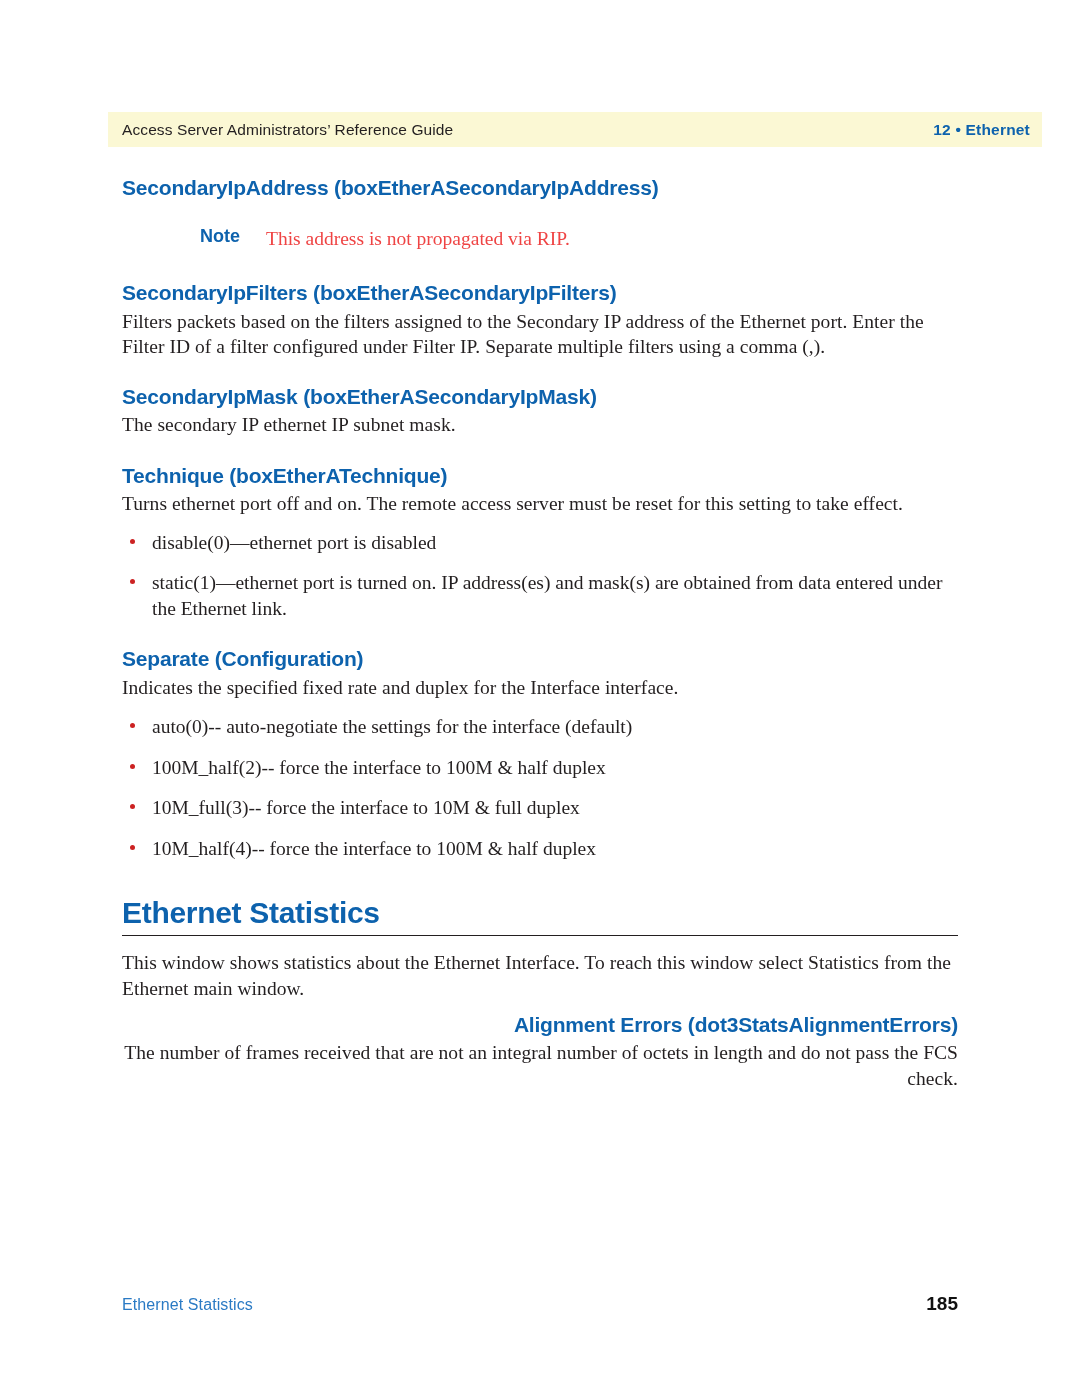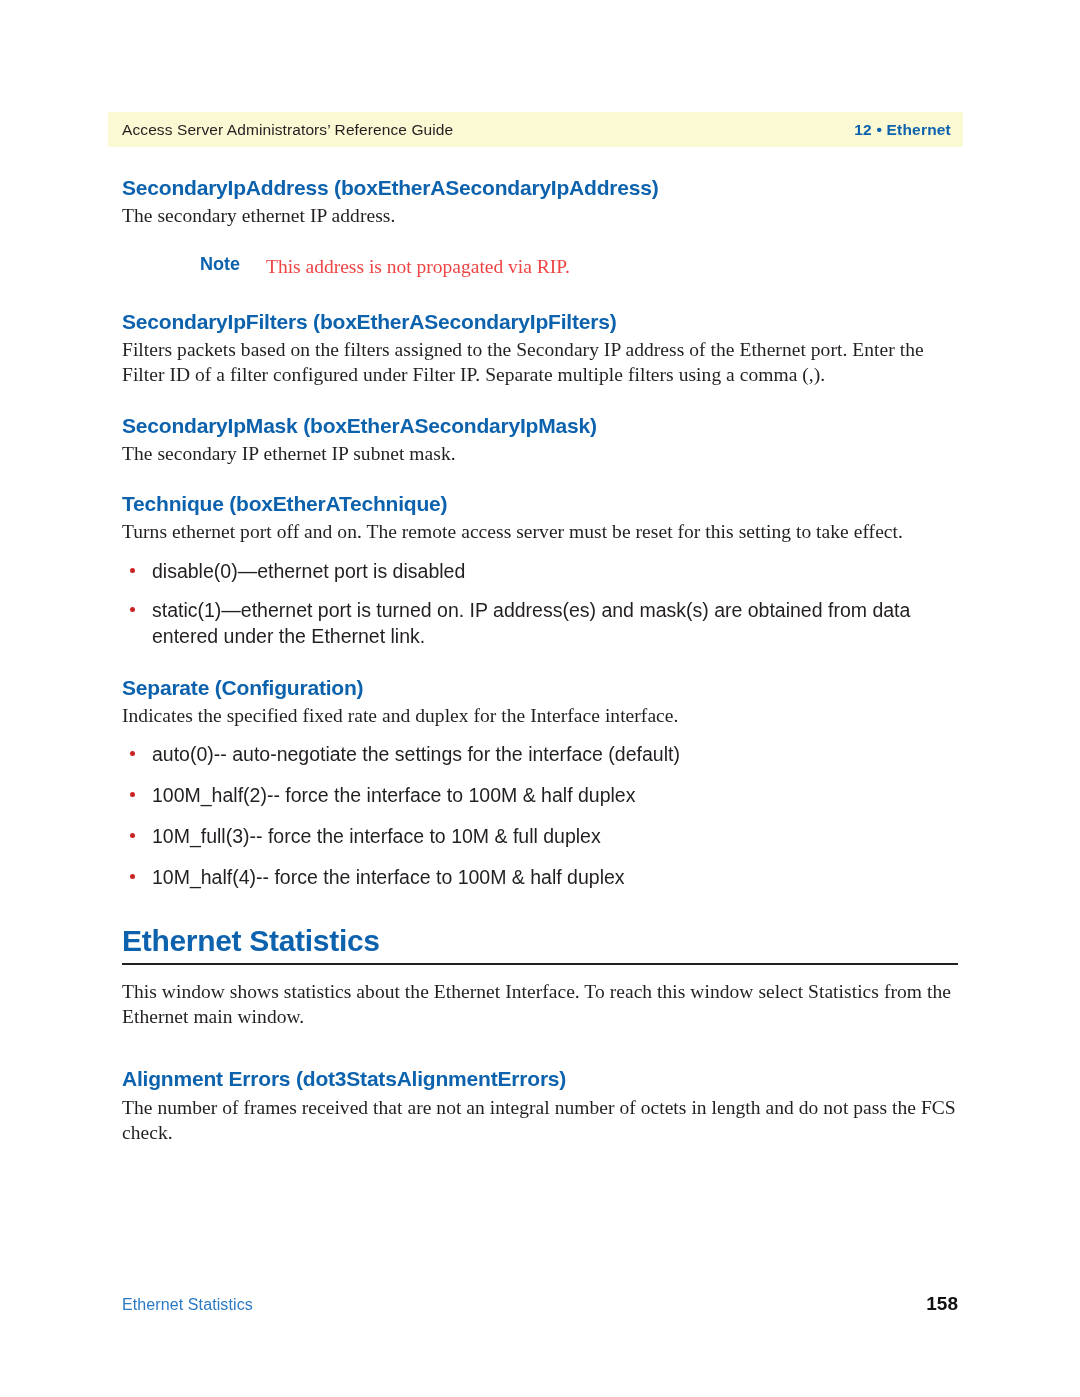--- a/index.html
+++ b/index.html
@@ -19,21 +19,21 @@
     position: absolute;
     inset: 0;
     background: #ffffff;
   }
 
   
   .header-band {
     position: absolute;
     left: 108px;
     top: 112px;
-    width: 855px;
+    width: 934px;
     height: 35px;
     background: #FBF8D4;
     display: flex;
     align-items: center;
     justify-content: space-between;
     box-sizing: border-box;
     padding: 0 12px 0 14px;
   }
   .header-left {
     font-family: "Liberation Sans", sans-serif;
@@ -109,21 +109,21 @@
   
   ul.bullets {
     list-style: none;
     margin: 14px 0 0 0;
     padding: 0;
   }
   ul.bullets li {
     position: relative;
     padding-left: 30px;
     margin-bottom: 14px;
-    font-family: Liberation Sans, sans-serif;
+    font-family: Liberation Serif, serif;
     font-size: 19.5px;
     color: #231f20;
     line-height: 1.32;
   }
   ul.bullets li:last-child {
     margin-bottom: 0;
   }
   ul.bullets li .dot {
     position: absolute;
     left: 8px;
@@ -187,21 +187,20 @@
 
   <div class="header-band">
     <span class="header-left">Access Server Administrators’ Reference Guide</span>
     <span class="header-right">12 • Ethernet</span>
   </div>
 
   <div class="content">
 
     <div class="block tight">
       <h3 class="sub-head">SecondaryIpAddress (boxEtherASecondaryIpAddress)</h3>
-      <p class="body">The secondary ethernet IP address.</p>
     </div>
 
     <div class="note-row">
       <span class="note-label">Note</span>
       <span class="note-text">This address is not propagated via RIP.</span>
     </div>
 
     <div class="block">
       <h3 class="sub-head">SecondaryIpFilters (boxEtherASecondaryIpFilters)</h3>
       <p class="body">Filters packets based on the filters assigned to the Secondary IP address of the Ethernet port. Enter the Filter ID of a filter configured under Filter IP. Separate multiple filters using a comma (,).</p>
@@ -249,25 +248,25 @@
         </li>
       </ul>
     </div>
 
     <div class="section">
       <h2 class="section-head">Ethernet Statistics</h2>
       <div class="section-rule"></div>
       <p class="body">This window shows statistics about the Ethernet Interface.  To reach this window select Statistics from the Ethernet main window.</p>
     </div>
 
-    <div class="block" style="margin-top:38px;">
+    <div class="block" style="margin-top:12px;text-align:right;">
       <h3 class="sub-head">Alignment Errors (dot3StatsAlignmentErrors)</h3>
       <p class="body">The number of frames received that are not an integral number of octets in length and do not pass the FCS check.</p>
     </div>
 
   </div>
 
   <div class="footer">
     <span class="footer-left">Ethernet Statistics</span>
-    <span class="footer-right">158</span>
+    <span class="footer-right">185</span>
   </div>
 
 </div>
 
 </body></html>

